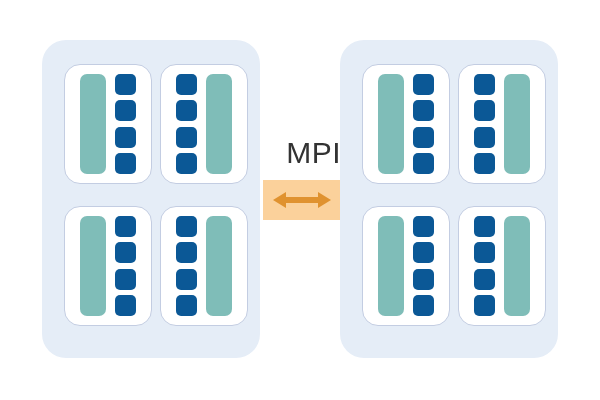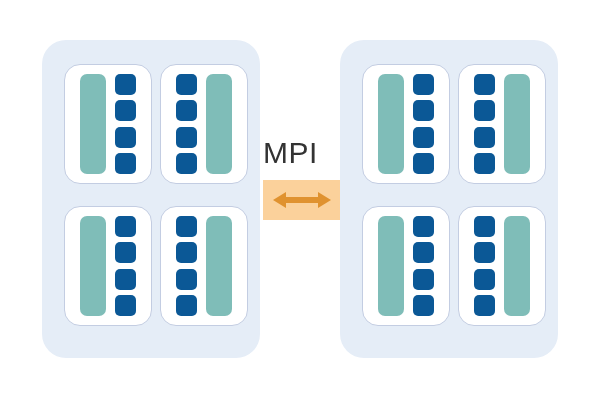--- a/index.html
+++ b/index.html
@@ -79,21 +79,21 @@
   .node-card.mirrored {
     flex-direction: row-reverse;
   }
 
   
   .mpi-label {
     position: absolute;
     left: 263px;
     top: 136px;
     width: 78px;
-    text-align: left;
+    text-align: right;
     font-size: 30px;
     color: #333333;
     letter-spacing: 0.5px;
     line-height: 34px;
     user-select: none;
   }
   .mpi-box {
     position: absolute;
     left: 263px;
     top: 180px;

